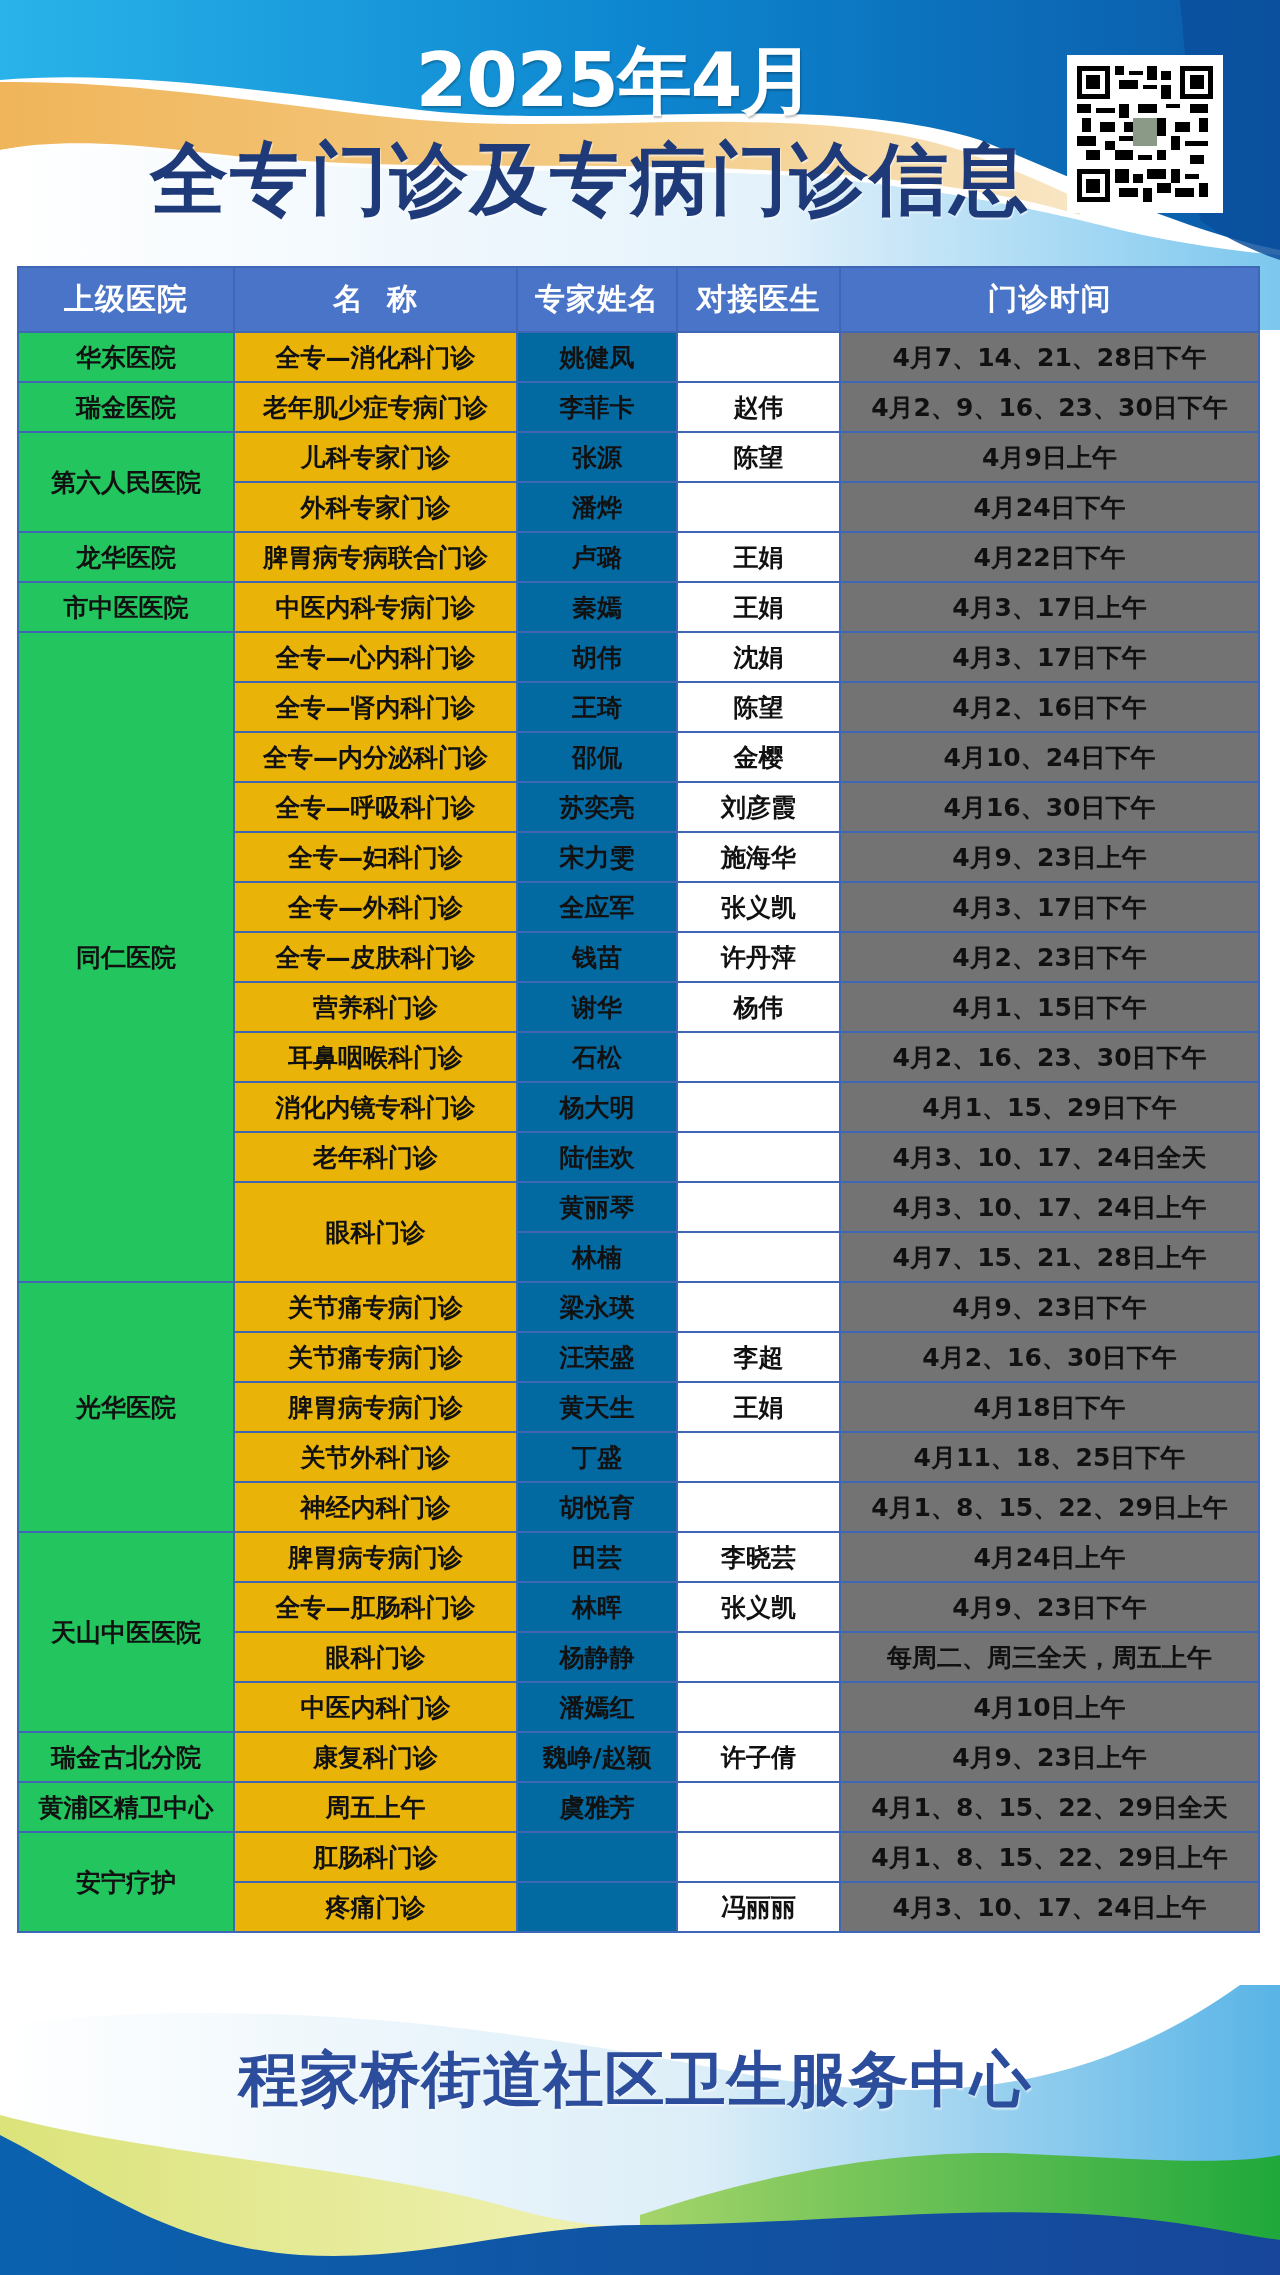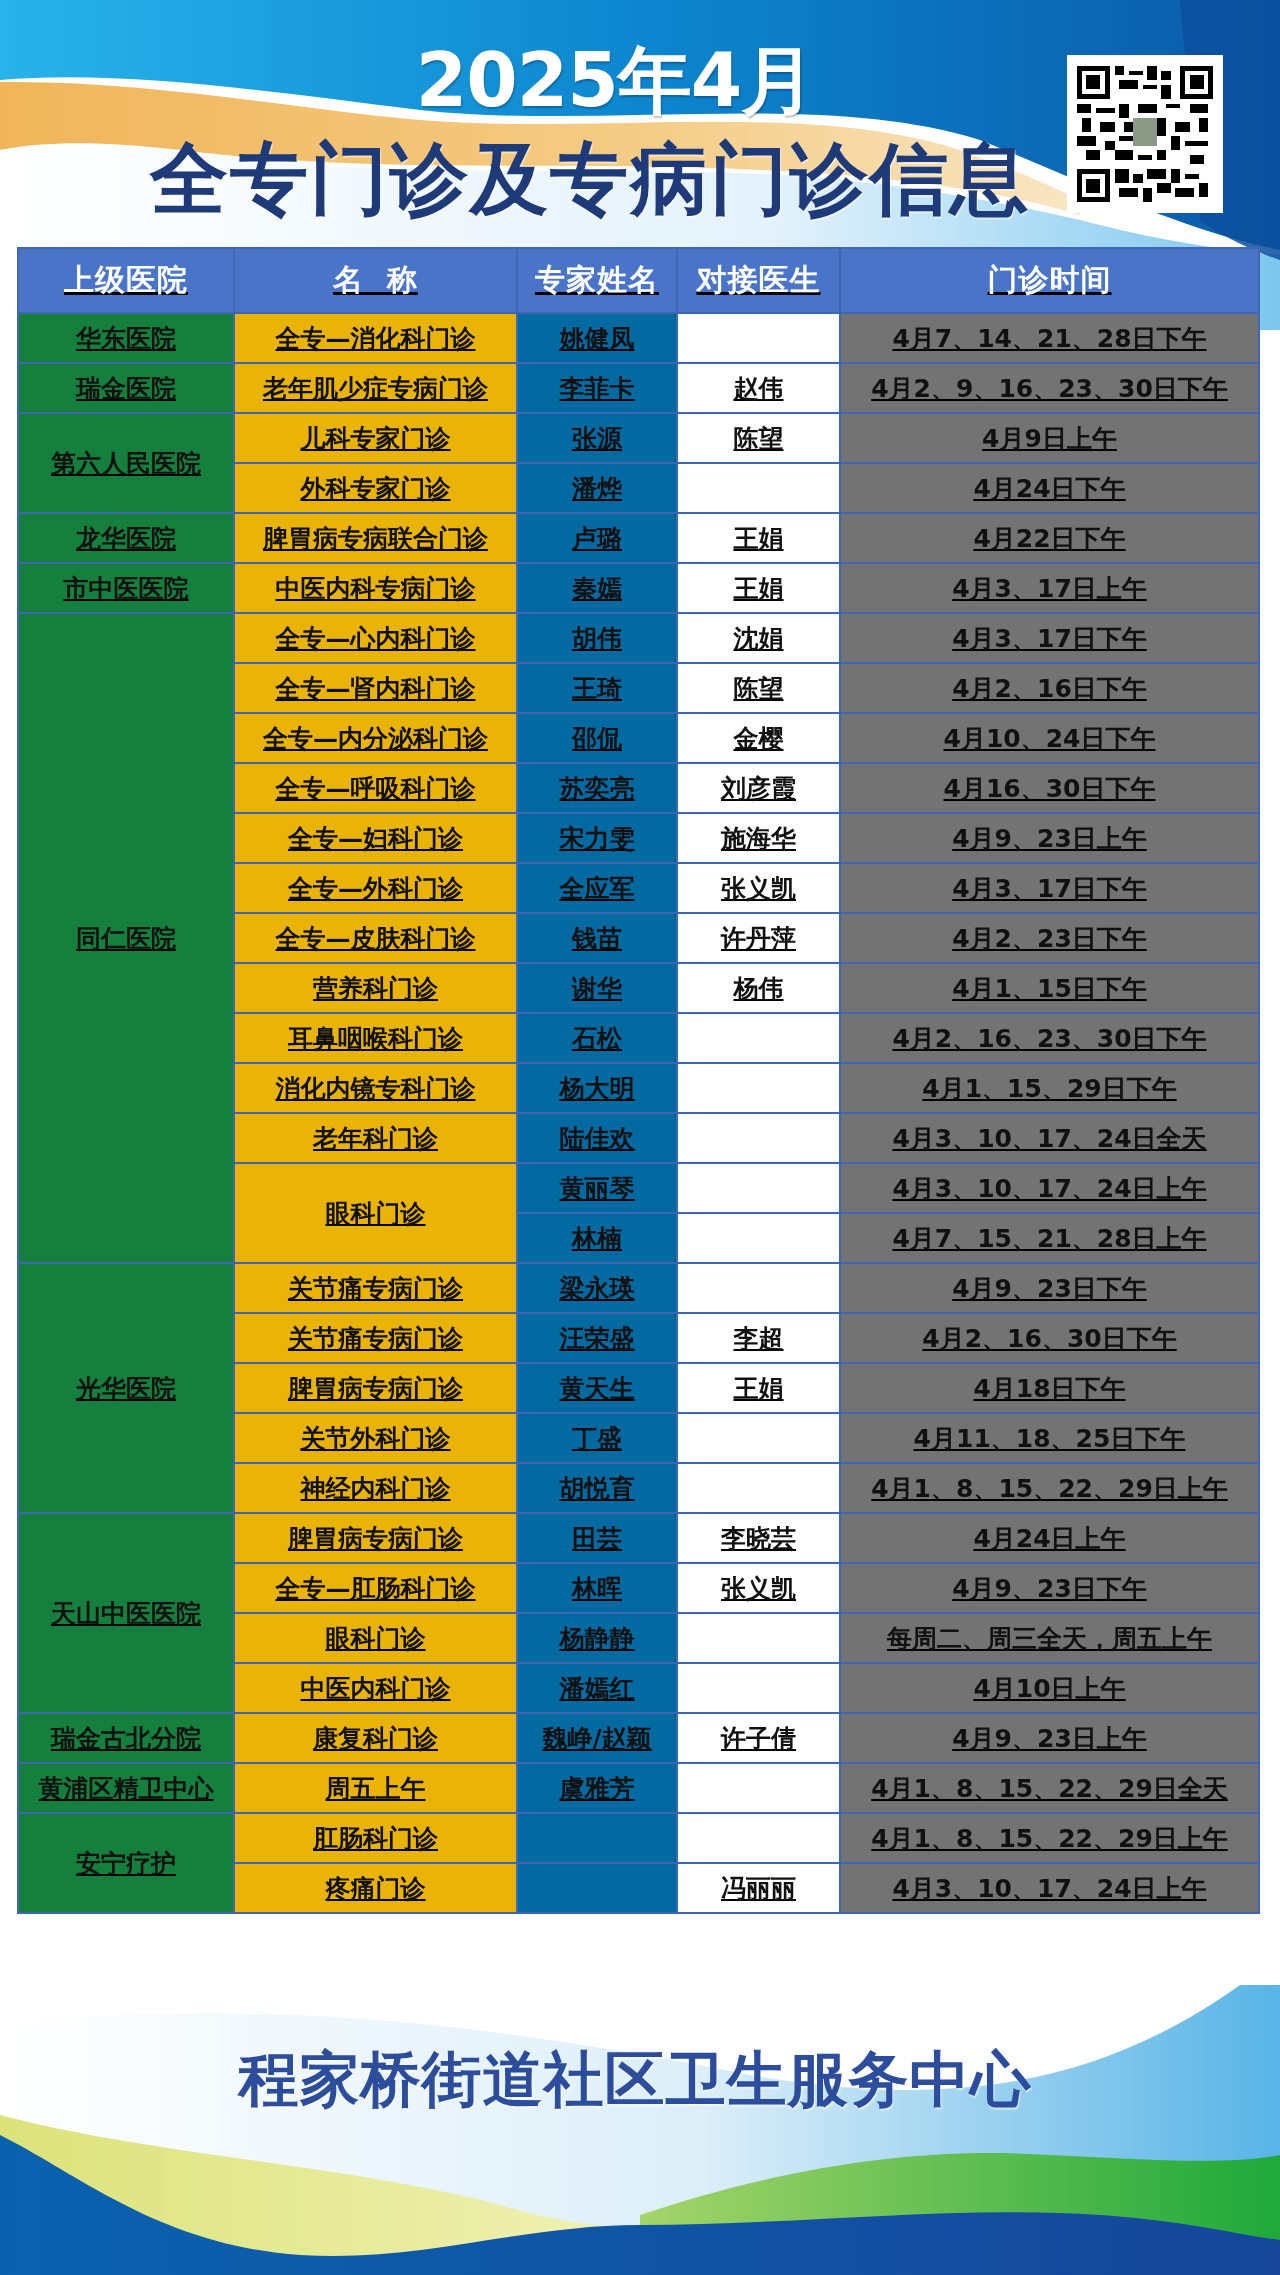--- a/index.html
+++ b/index.html
@@ -4,25 +4,25 @@
 <style>
   html,body{margin:0;padding:0;}
   body{width:1280px;height:2275px;position:relative;overflow:hidden;background:#ffffff;font-family:"DejaVu Sans","Liberation Sans",sans-serif;}
   .bg-top{position:absolute;left:0;top:0;width:1280px;height:330px;}
   .bg-bottom{position:absolute;left:0;top:1985px;width:1280px;height:290px;}
   .title{position:absolute;left:0;width:1280px;text-align:center;font-weight:bold;}
   .title-year{top:32px;font-size:74px;color:#ffffff;letter-spacing:-1px;left:-25px;text-shadow:1px 2px 2px rgba(0,0,0,0.25);}
   .title-main{top:128px;font-size:78px;color:#1f3a78;letter-spacing:2px;left:-50px;text-shadow:1px 2px 1px rgba(255,255,255,0.5);}
   .qr{position:absolute;left:1067px;top:55px;width:156px;height:158px;background:#ffffff;box-sizing:border-box;padding:10px;}
   .qr svg{width:136px;height:138px;display:block;}
-  table.sched{position:absolute;left:17px;top:247px;border-collapse:collapse;table-layout:fixed;width:1241px;text-decoration:underline;}
+  table.sched{position:absolute;left:17px;top:266px;border-collapse:collapse;table-layout:fixed;width:1241px;}
   table.sched th,table.sched td{border:2px solid #3f67b5;text-align:center;vertical-align:middle;padding:0;font-weight:bold;}
   table.sched th{background:#4a74c8;color:#ffffff;height:63px;font-size:30px;letter-spacing:1px;}
   table.sched td{height:48px;font-size:25px;color:#111111;}
-  td.c1{background:#15803d;}
+  td.c1{background:#22c55e;}
   td.c2{background:#eab308;}
   td.c3{background:#0369a1;}
   td.c4{background:#ffffff;margin-top:29px;}
   td.c5{background:#737373;}
   .footer-text{position:absolute;left:0;top:2040px;width:1280px;text-align:center;font-size:60px;font-weight:bold;color:#2c4d9c;letter-spacing:1px;left:-5px;text-shadow:1px 2px 2px rgba(255,255,255,0.6);}
 </style>
 </head>
 <body>
 
 <svg class="bg-top" viewBox="0 0 1280 330" preserveAspectRatio="none">

